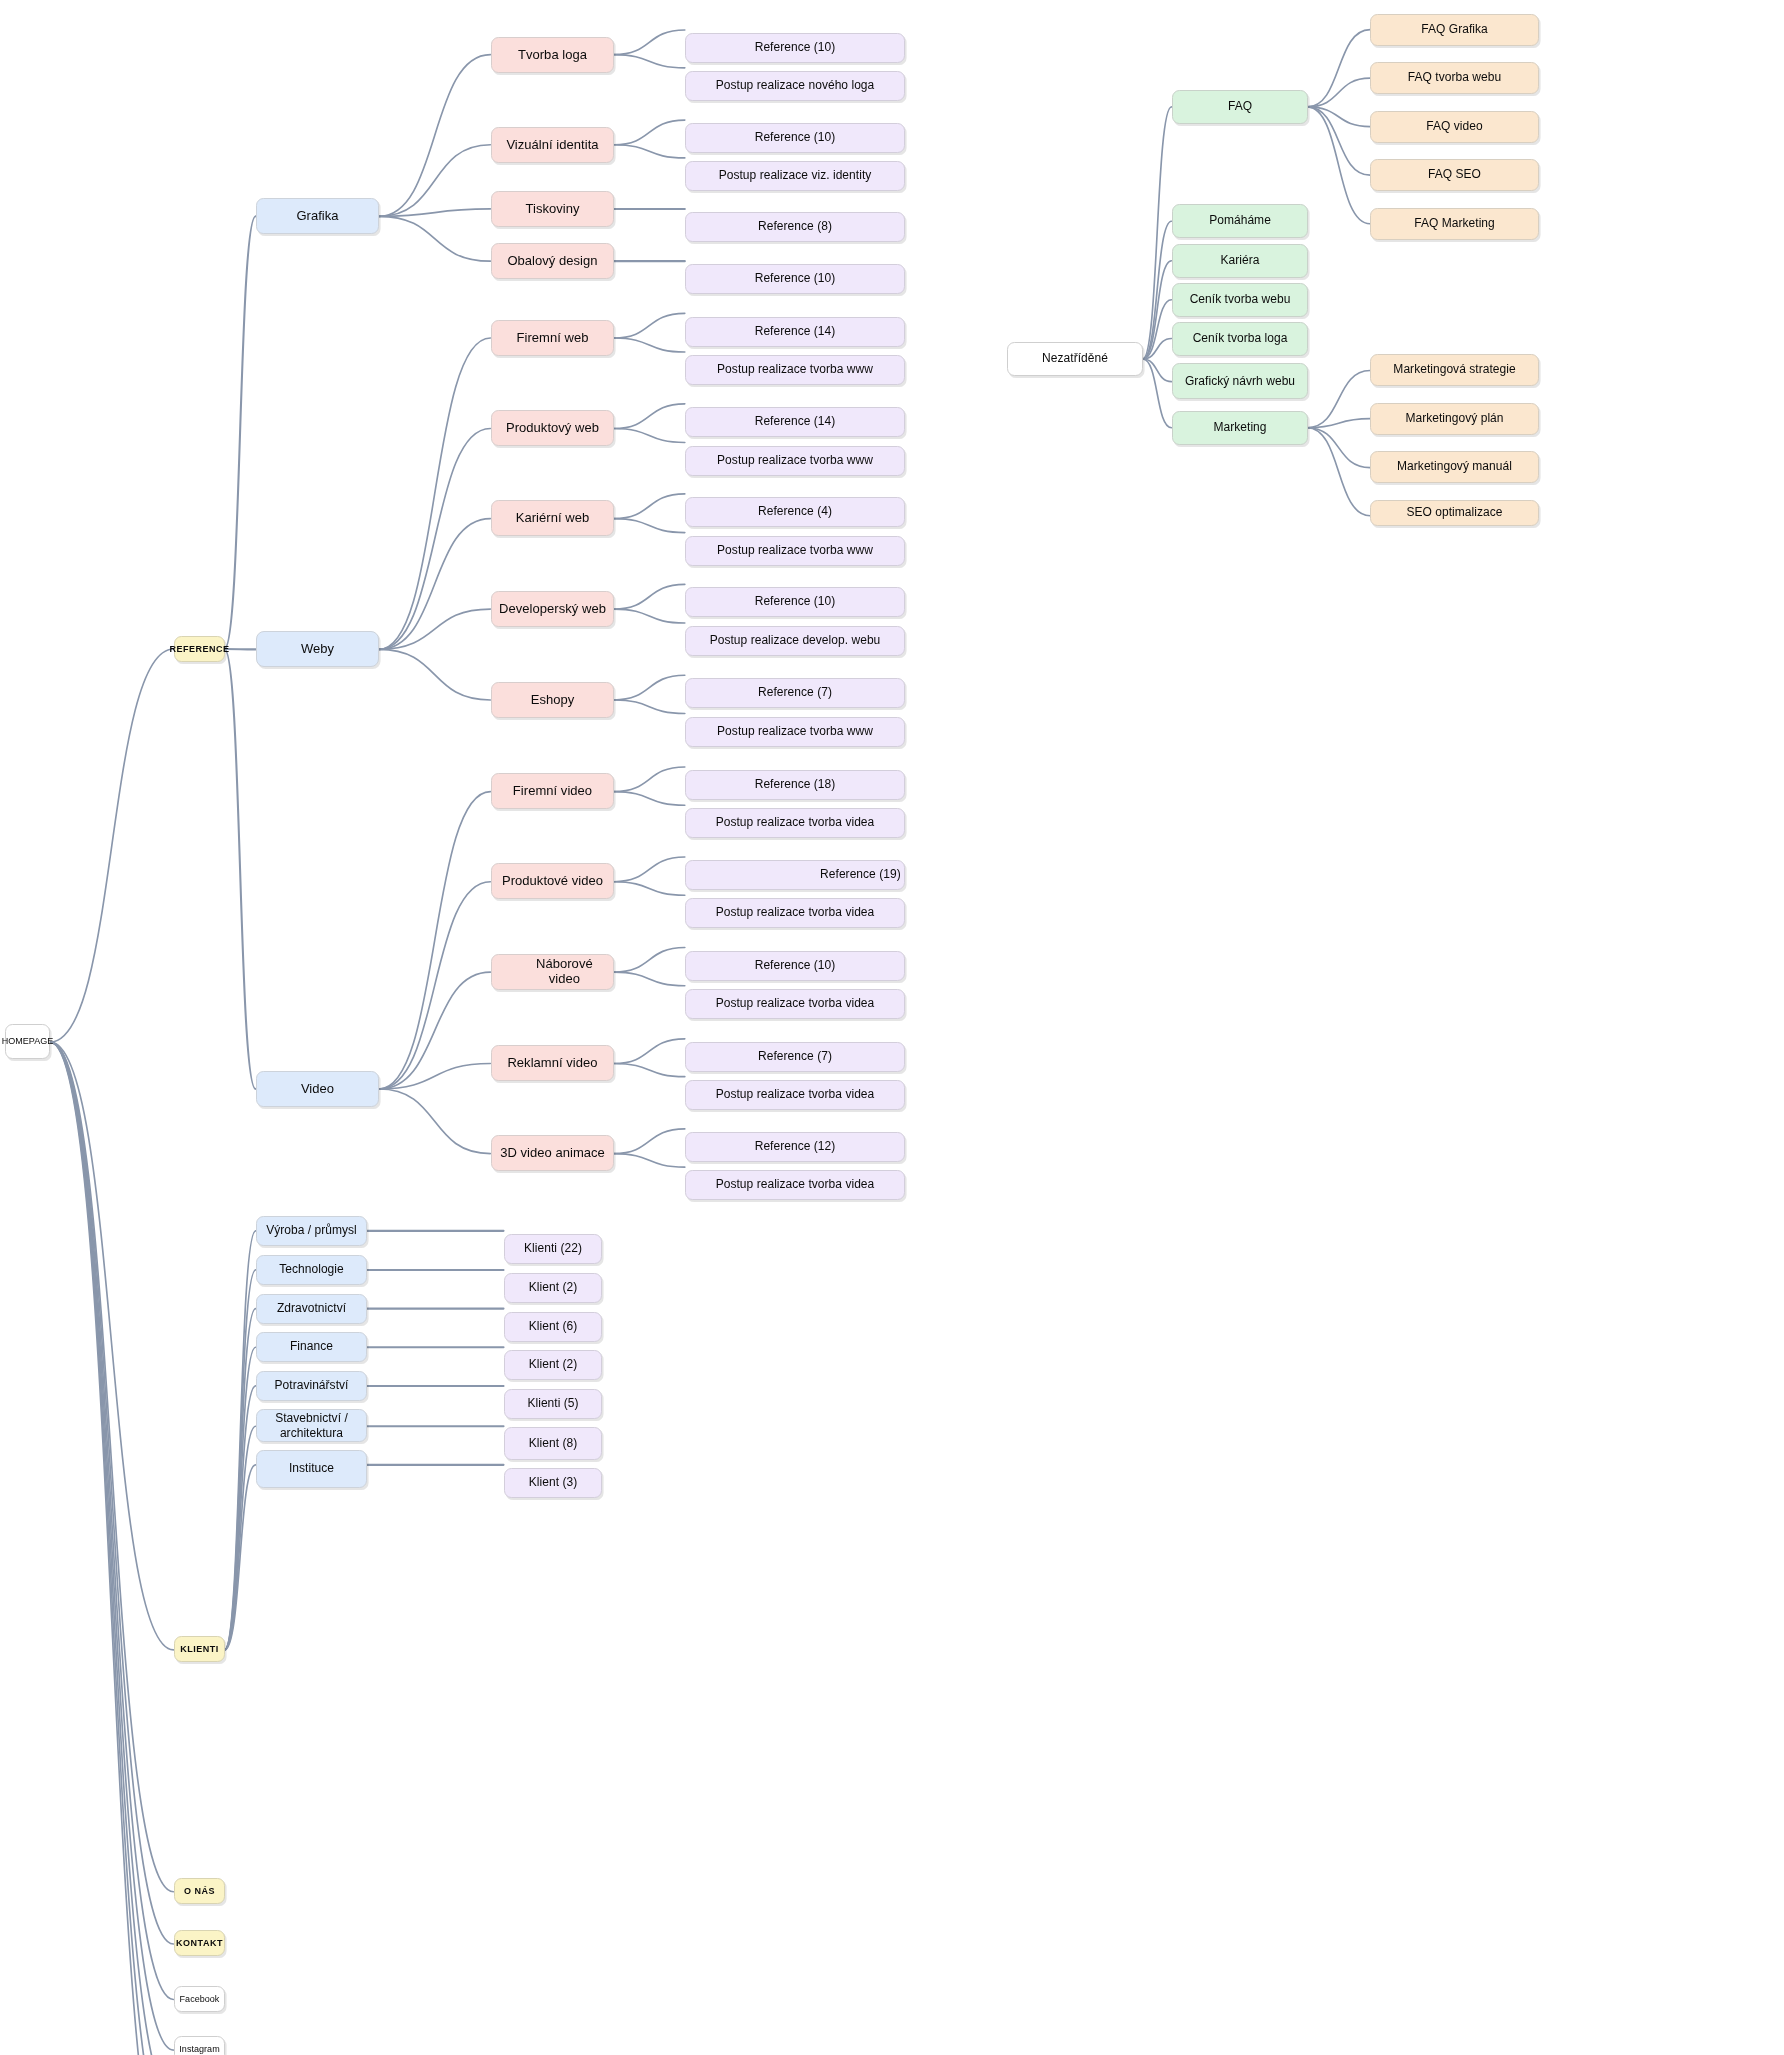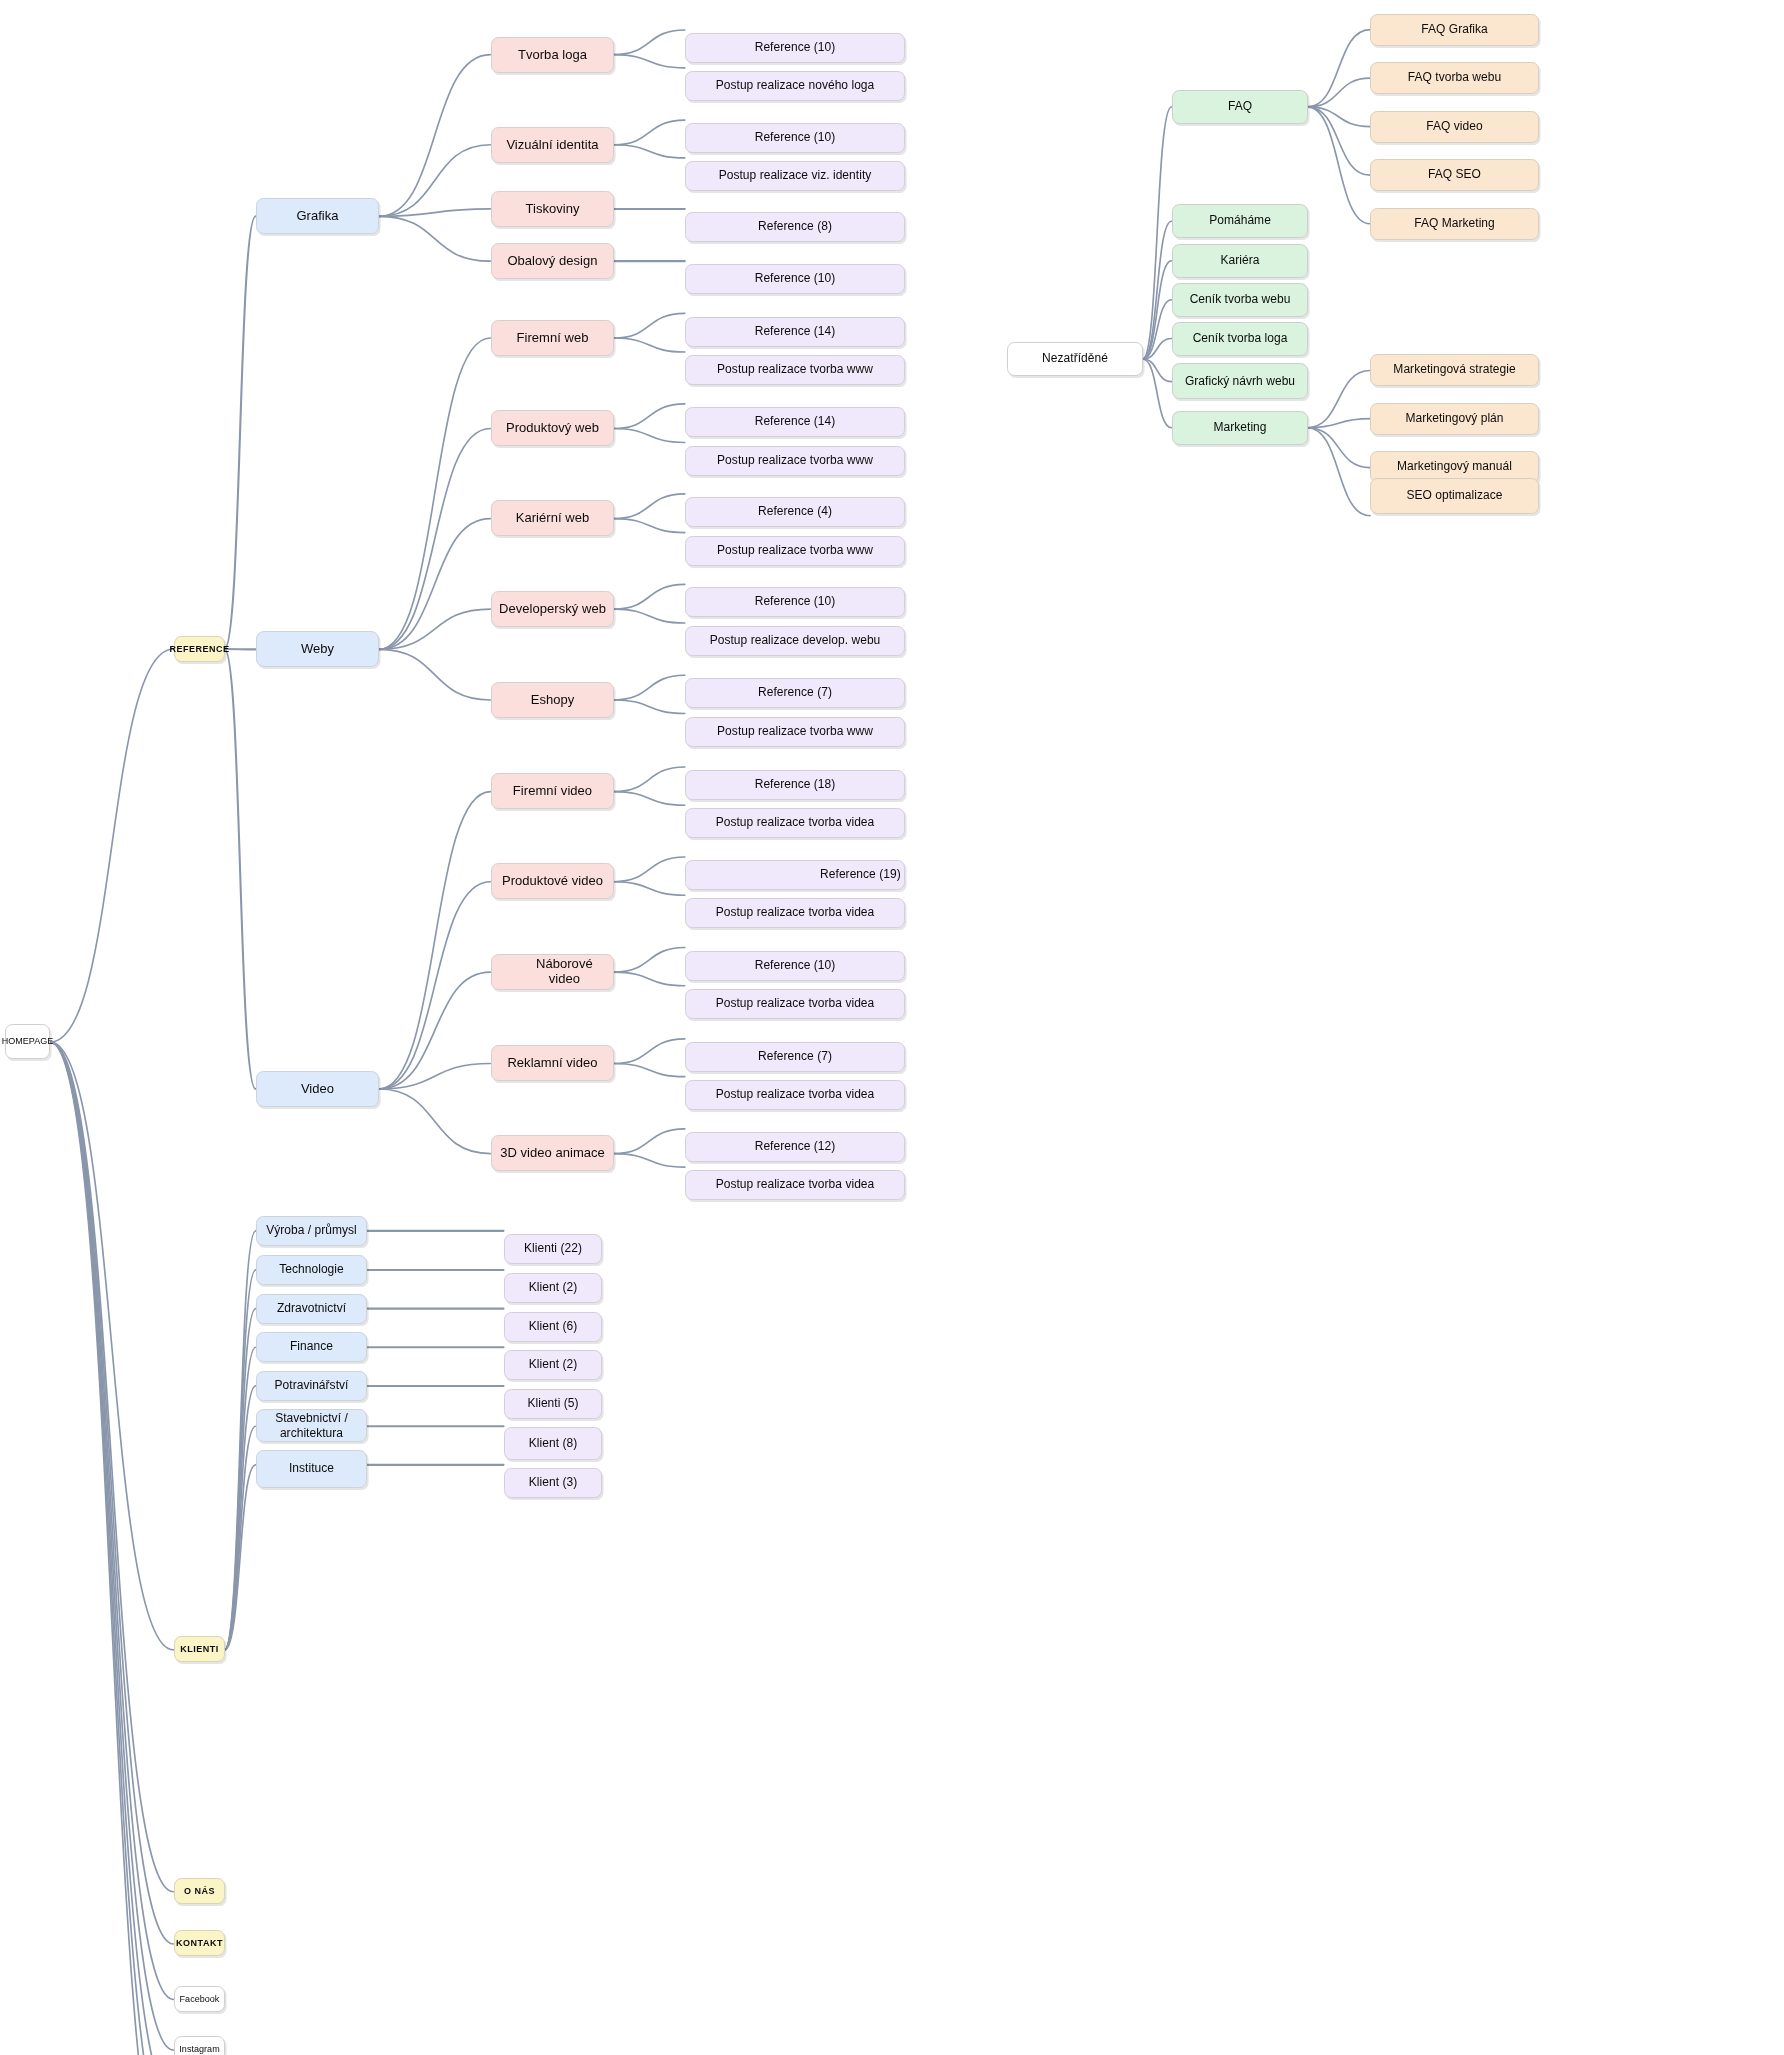--- a/index.html
+++ b/index.html
@@ -362,17 +362,17 @@
     </div>
     <div class="node n-orange" style="left: 1370px; top: 354px; width: 169px; height: 32px; font-size: 12px;">
       <span>Marketingová strategie</span>
     </div>
     <div class="node n-orange" style="left: 1370px; top: 403px; width: 169px; height: 32px; font-size: 12px;">
       <span>Marketingový plán</span>
     </div>
     <div class="node n-orange" style="left: 1370px; top: 451px; width: 169px; height: 32px; font-size: 12px;">
       <span>Marketingový manuál</span>
     </div>
-    <div class="node n-orange" style="left: 1370px; top: 478px; width: 169px; height: 36px; font-size: 12px;">
+    <div class="node n-orange" style="left: 1370px; top: 500px; width: 169px; height: 26px; font-size: 12px;">
       <span>SEO optimalizace</span>
     </div>
   </div>
 
 
 </body></html>

